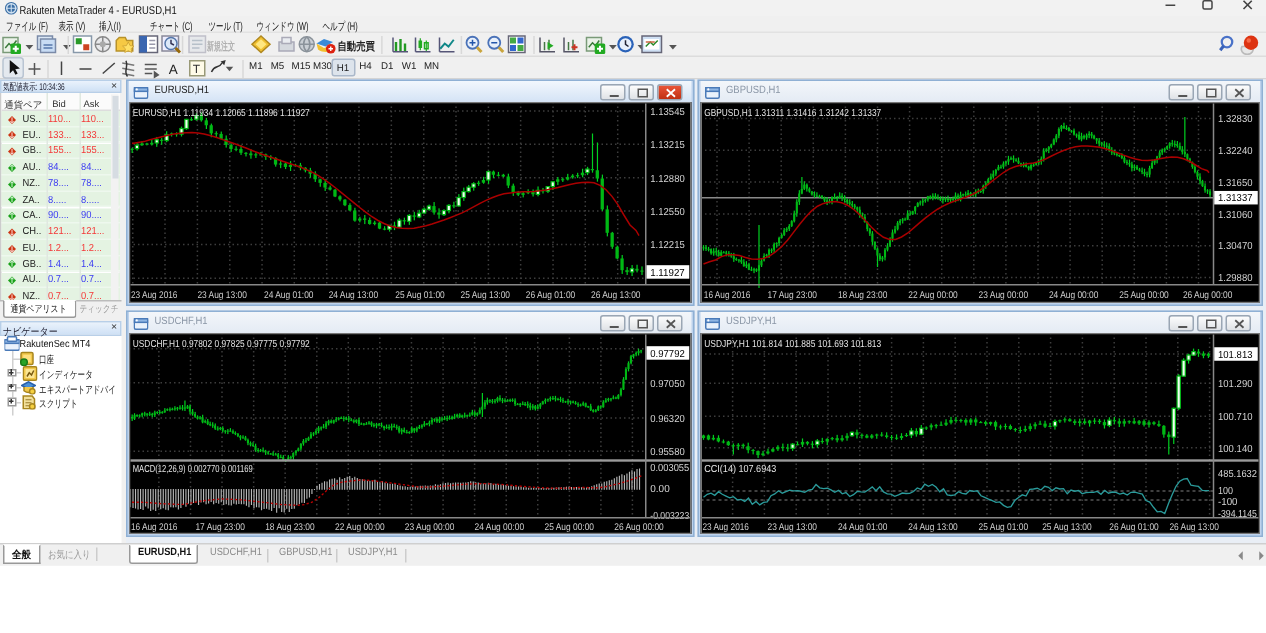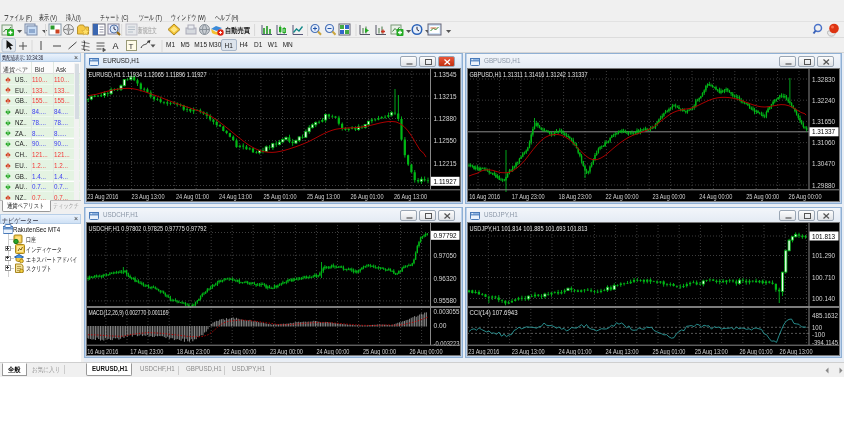--- a/index.html
+++ b/index.html
@@ -3,20 +3,33 @@
 <style>
 *{margin:0;padding:0;box-sizing:border-box;}
 html,body{width:844px;height:422px;background:#fff;font-family:"Liberation Sans",sans-serif;overflow:hidden;}
 .abs{position:absolute;}
 #app{position:absolute;left:0;top:0;width:844px;height:377px;background:#f0f0f0;}
 svg{display:block;}
 svg text{font-family:"Liberation Sans",sans-serif;}
 </style></head><body>
 <div id="app">
 
+<div class="abs" style="left:0;top:0;width:844px;height:11px;background:#f2f2f2;">
+ <svg class="abs" style="left:3px;top:1px" width="9" height="9" viewBox="0 0 9 9">
+   <circle cx="4.5" cy="4.5" r="4.2" fill="#3a6ea5"></circle>
+        <circle cx="4.5" cy="4.5" r="3" fill="none" stroke="#cfe0f0" stroke-width="1"></circle>
+        <path d="M1 4.5h7M4.5 1v7" stroke="#cfe0f0" stroke-width="0.7" fill="none"></path>
+ </svg>
+      <div class="abs" style="left:13px;top:1.5px;font-size:7.5px;color:#111;white-space:nowrap;transform:scaleX(0.84);transform-origin:0 0;">Rakuten MetaTrader 4 - EURUSD,H1</div>
+      <svg class="abs" style="left:776px;top:0" width="62" height="9" viewBox="0 0 62 9">
+   <path d="M1 3.5h6.5" stroke="#444" stroke-width="1.1" fill="none"></path>
+   <rect x="26" y="0.5" width="6" height="5.5" fill="none" stroke="#444" stroke-width="1" rx="1"></rect>
+   <path d="M53 0.5 58.5 6 M58.5 0.5 53 6" stroke="#444" stroke-width="1.1" fill="none"></path>
+ </svg>
+</div>
     <div class="abs" style="left:0;top:22px;width:844px;height:16px;background:#f0f0f0;border-bottom:1px solid #dcdcdc;">
       <svg class="abs" style="left:0;top:0" width="844" height="16" viewBox="0 0 844 16">
         <g transform="translate(2,2)">
           <rect x="0" y="1" width="10" height="10" fill="#eaf2e8" stroke="#7a9a78"></rect>
           <path d="M1.5 8 4 5 6 7 9 3" stroke="#3a7a3a" fill="none"></path>
           <rect x="5" y="5" width="7" height="7" fill="#22aa22" rx="1"></rect>
           <path d="M8.5 6.5v4M6.5 8.5h4" stroke="#fff" stroke-width="1.4"></path>
           <path d="M15 6l2.6 3 2.6-3z" fill="#555"></path>
         </g>
         <g transform="translate(25,2)">

